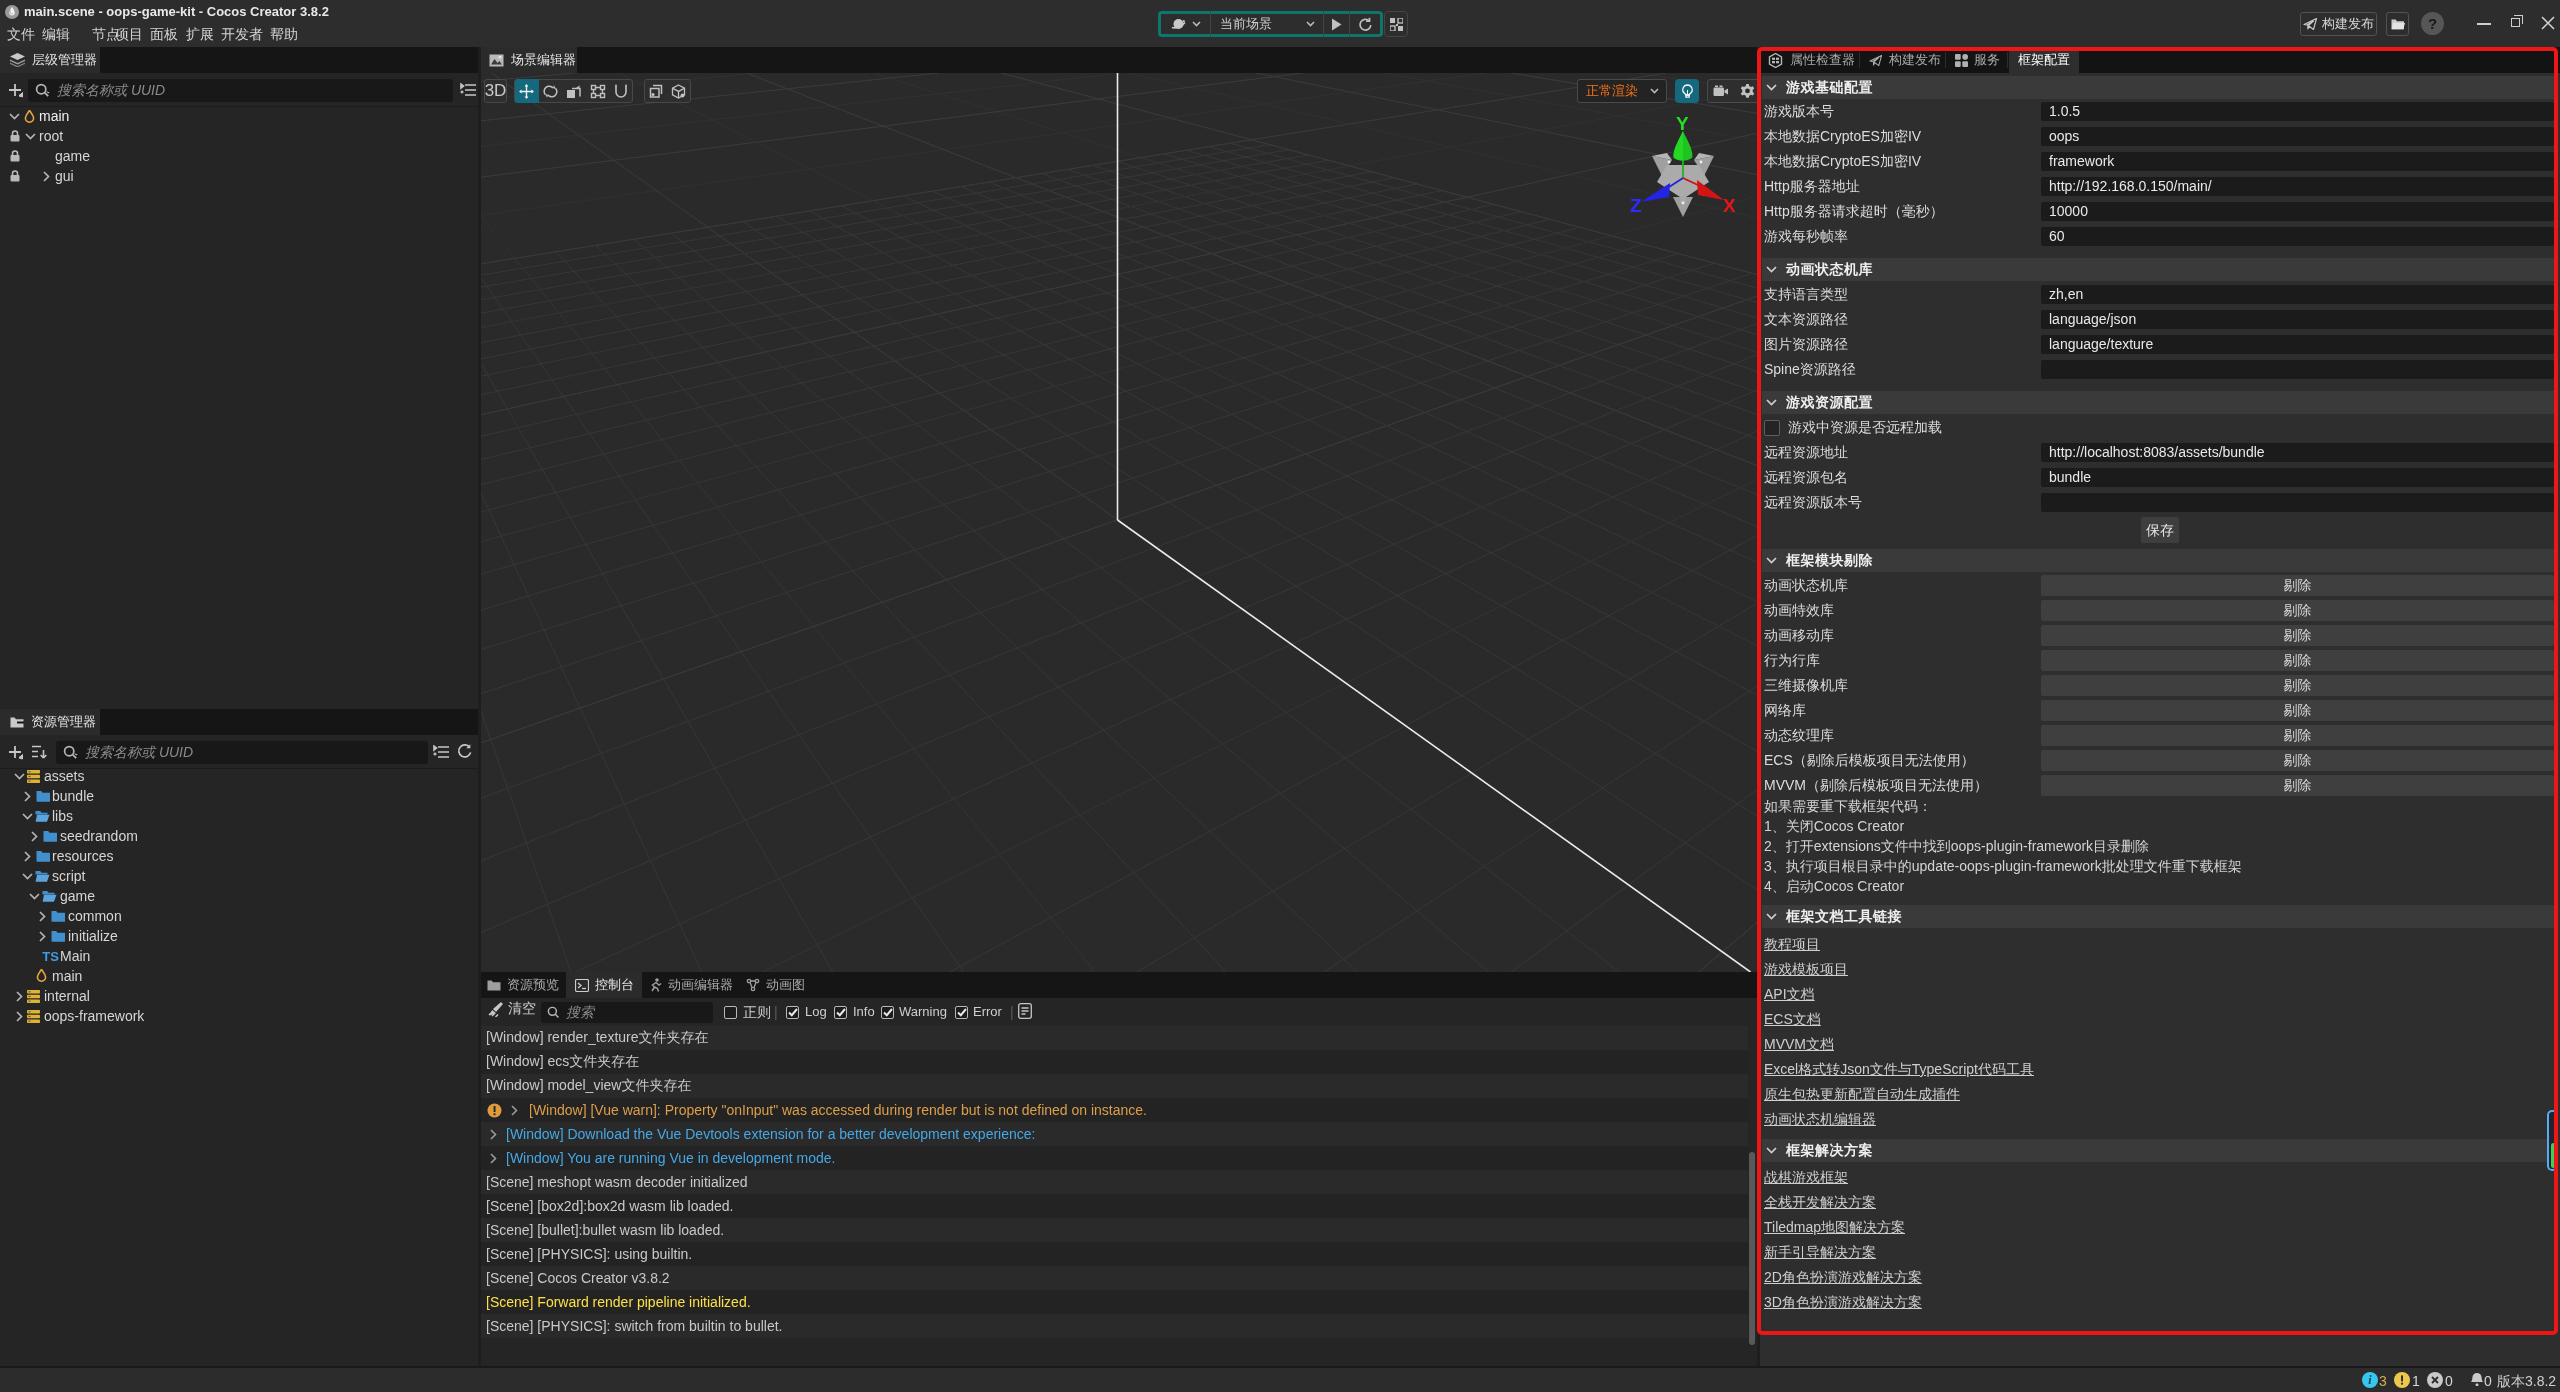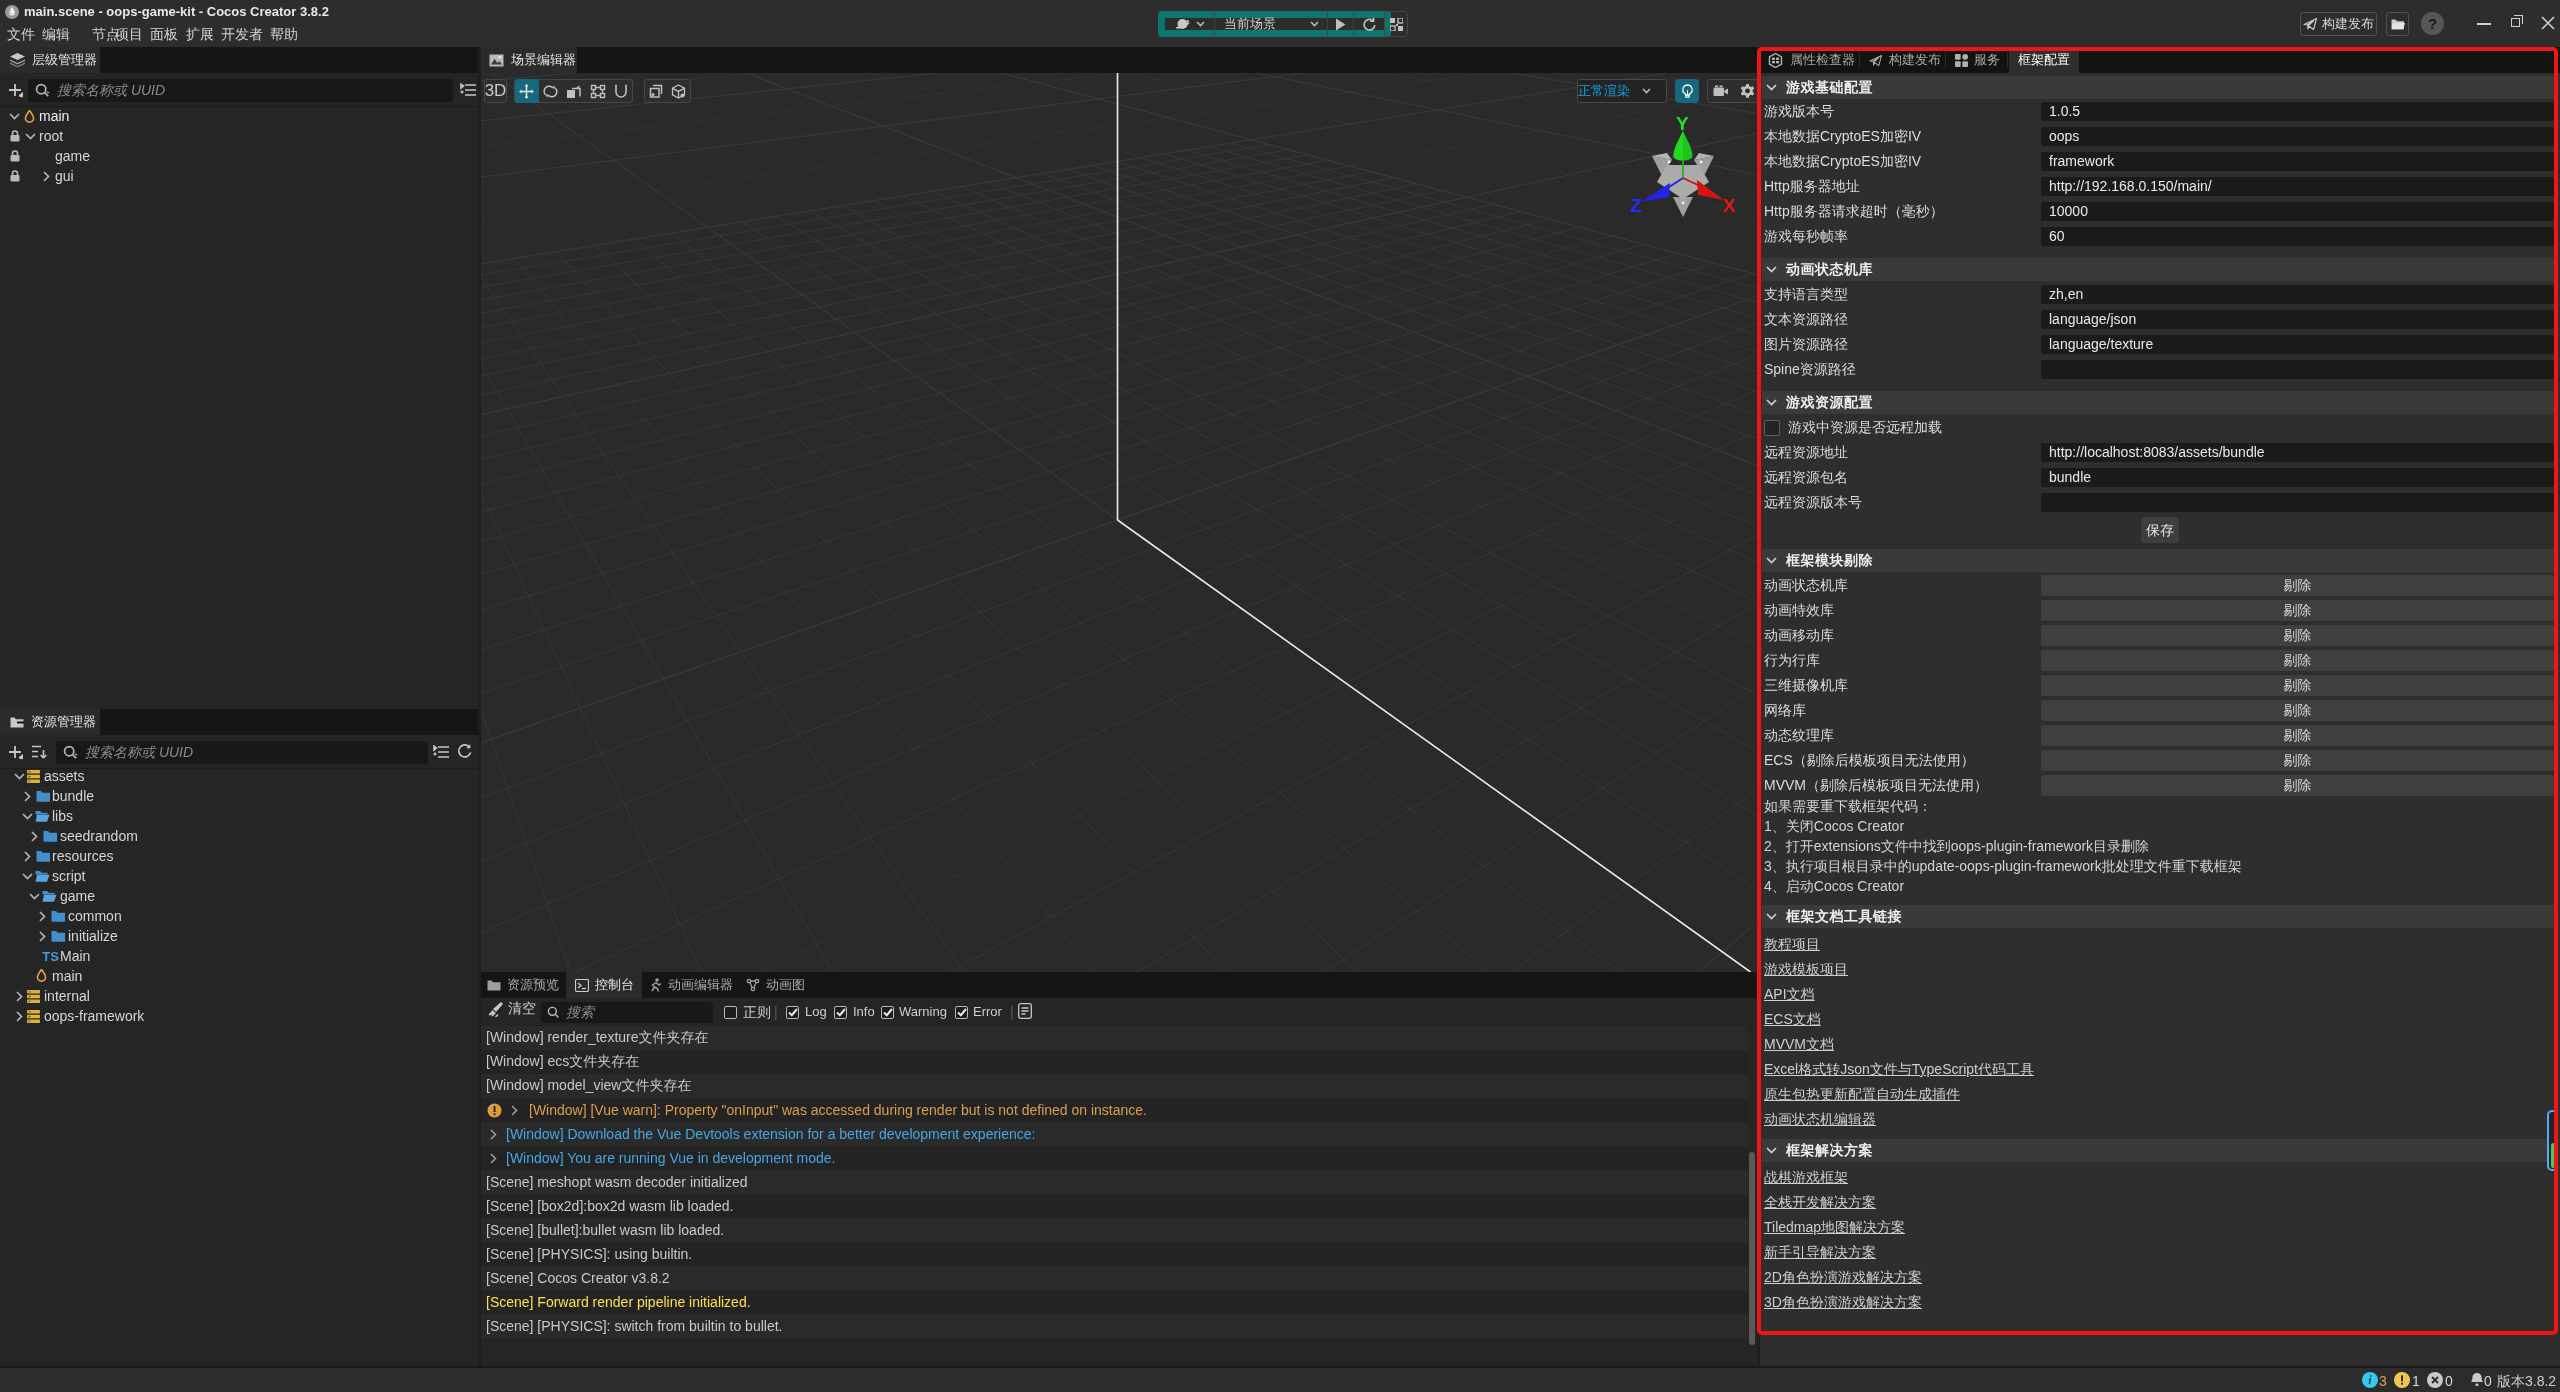--- a/index.html
+++ b/index.html
@@ -37,21 +37,21 @@
 </svg>
 <div class="abs" style="left:24px;top:4px;font-size:13px;font-weight:bold;color:#e9e9e9">main.scene - oops-game-kit - Cocos Creator 3.8.2</div>
 <div class="menu-item" style="left:7px">文件</div>
 <div class="menu-item" style="left:42px">编辑</div>
 <div class="menu-item" style="left:92px">节点</div>
 <div class="menu-item" style="left:115px">项目</div>
 <div class="menu-item" style="left:150px">面板</div>
 <div class="menu-item" style="left:186px">扩展</div>
 <div class="menu-item" style="left:221px">开发者</div>
 <div class="menu-item" style="left:270px">帮助</div>
-<div class="abs hl" style="left:1158px;top:11px;height:26px;border:7px solid #0f766e;border-radius:4px;background:#2d2d2d">
+<div class="abs hl" style="left:1158px;top:11px;height:26px;border:3px solid #0f766e;border-radius:4px;background:#2d2d2d">
 <div class="hl" style="width:49px;justify-content:center">
 <svg width="17" height="17" viewBox="0 0 17 17">
           <circle cx="8.5" cy="8" r="5" fill="#c9c9c9"></circle>
 <path d="M2 11.5C5 12.6 12 10.5 15 6.5" stroke="#c9c9c9" stroke-width="1.6" fill="none"></path>
 <circle cx="13.8" cy="5.2" r="1.1" fill="#c9c9c9"></circle>
         </svg>
 <svg width="9" height="6" viewBox="0 0 9 6" style="margin-left:5px">
           <path d="M1 1l3.5 3.5L8 1" stroke="#b9b9b9" stroke-width="1.6" fill="none"></path>
         </svg>
 </div>
@@ -361,21 +361,21 @@
       </div>
 <div class="hl" style="width:23px;justify-content:center">
         <svg width="15" height="15" viewBox="0 0 15 15" fill="none" stroke="#c0c0c0" stroke-width="1.3">
 <path d="M7.5 1L13.5 4.2v6.6L7.5 14 1.5 10.8V4.2Z"></path>
           <path d="M1.8 4.4l5.7 3 5.7-3M7.5 7.5V14"></path>
           <circle cx="11.5" cy="11.5" r="2" fill="#c0c0c0" stroke="none"></circle>
         </svg>
       </div>
 </div>
 <div class="abs hl" style="left:1577px;top:79px;width:90px;height:24px;border:1px solid #4a4a4a;border-radius:3px;background:#232324">
-<span style="font-size:13px;color:#0ea5e9;">正常渲染</span>
+<span style="font-size:13px;color:#f97316;margin-left:8px">正常渲染</span>
 <svg width="9" height="6" viewBox="0 0 9 6" style="margin-left:12px">
         <path d="M1 1l3.5 3.5L8 1" stroke="#b9b9b9" stroke-width="1.6" fill="none"></path>
       </svg>
     </div>
 <div class="abs hl" style="left:1675px;top:79px;width:24px;height:24px;border-radius:4px;background:#15697e;justify-content:center">
 <svg width="13" height="15" viewBox="0 0 13 15" fill="none" stroke="#eef3f4" stroke-width="1.3">
 <path d="M6.5 1a4.7 4.7 0 0 1 2.6 8.6c-.6.4-.8.9-.8 1.4H4.7c0-.5-.2-1-.8-1.4A4.7 4.7 0 0 1 6.5 1Z"></path>
 <path d="M4.9 11h3.2v2.2H4.9z"></path>
         <path d="M6.5 6v5" stroke-width="1"></path>
       </svg>

